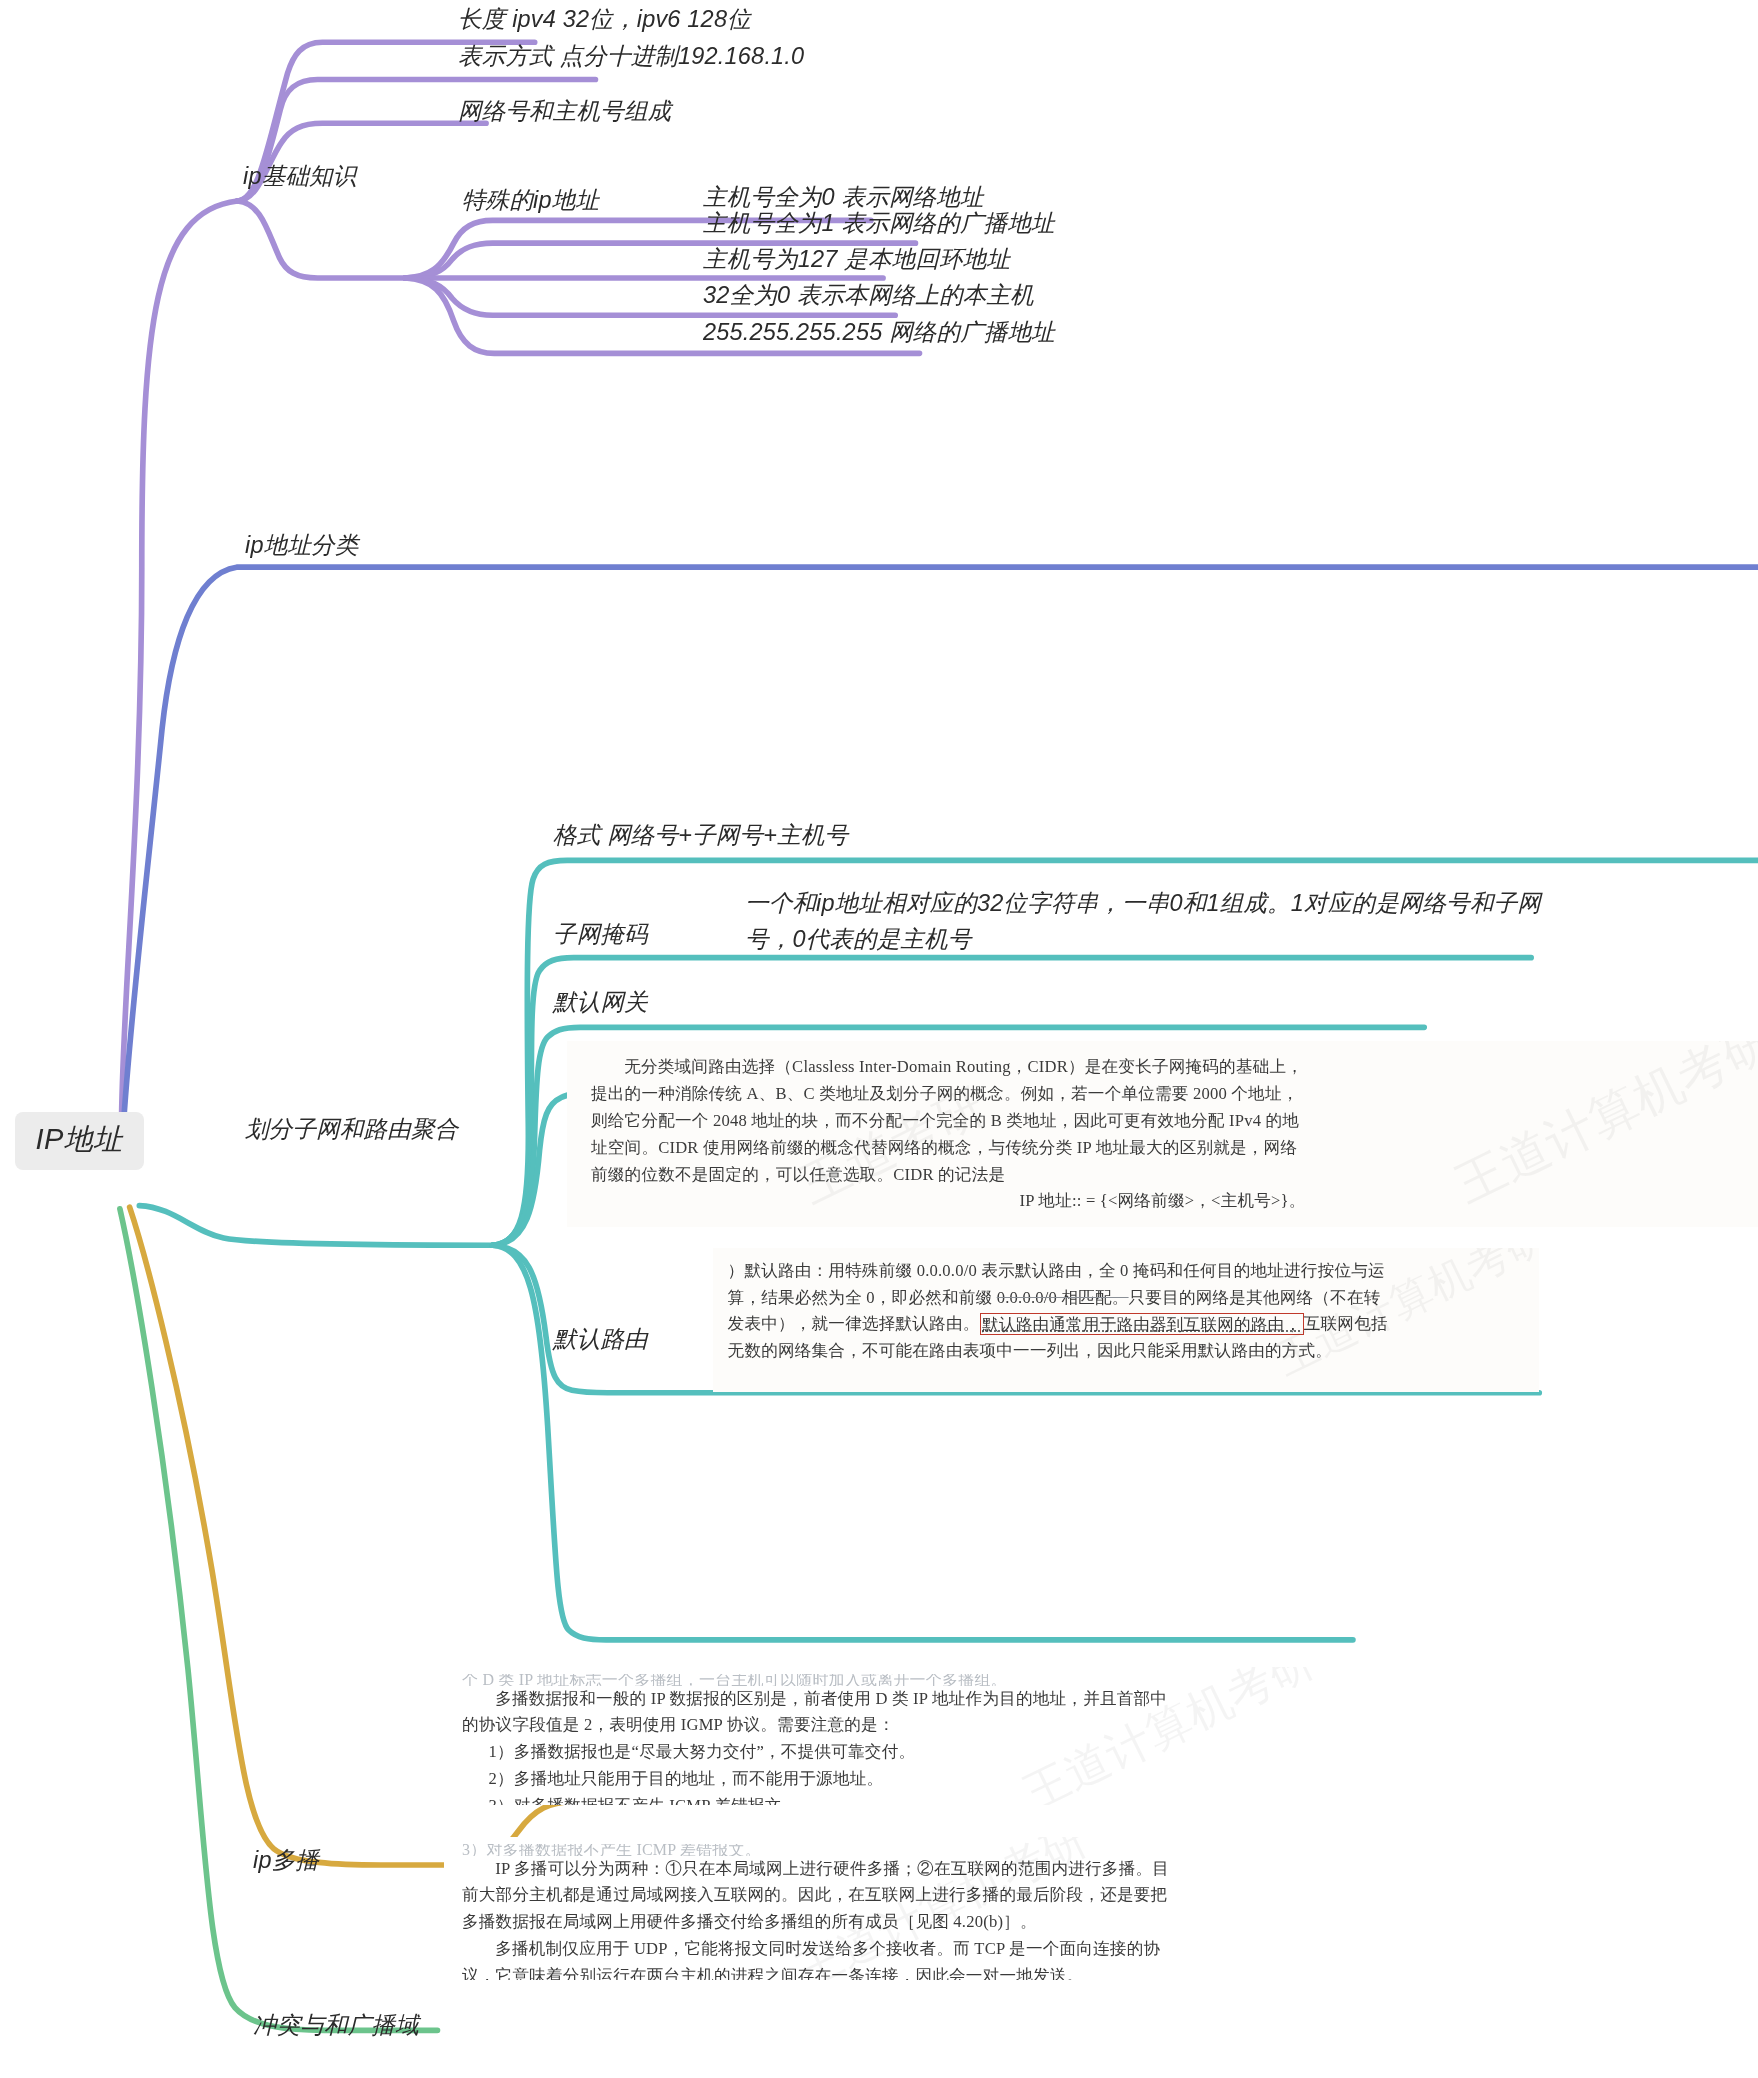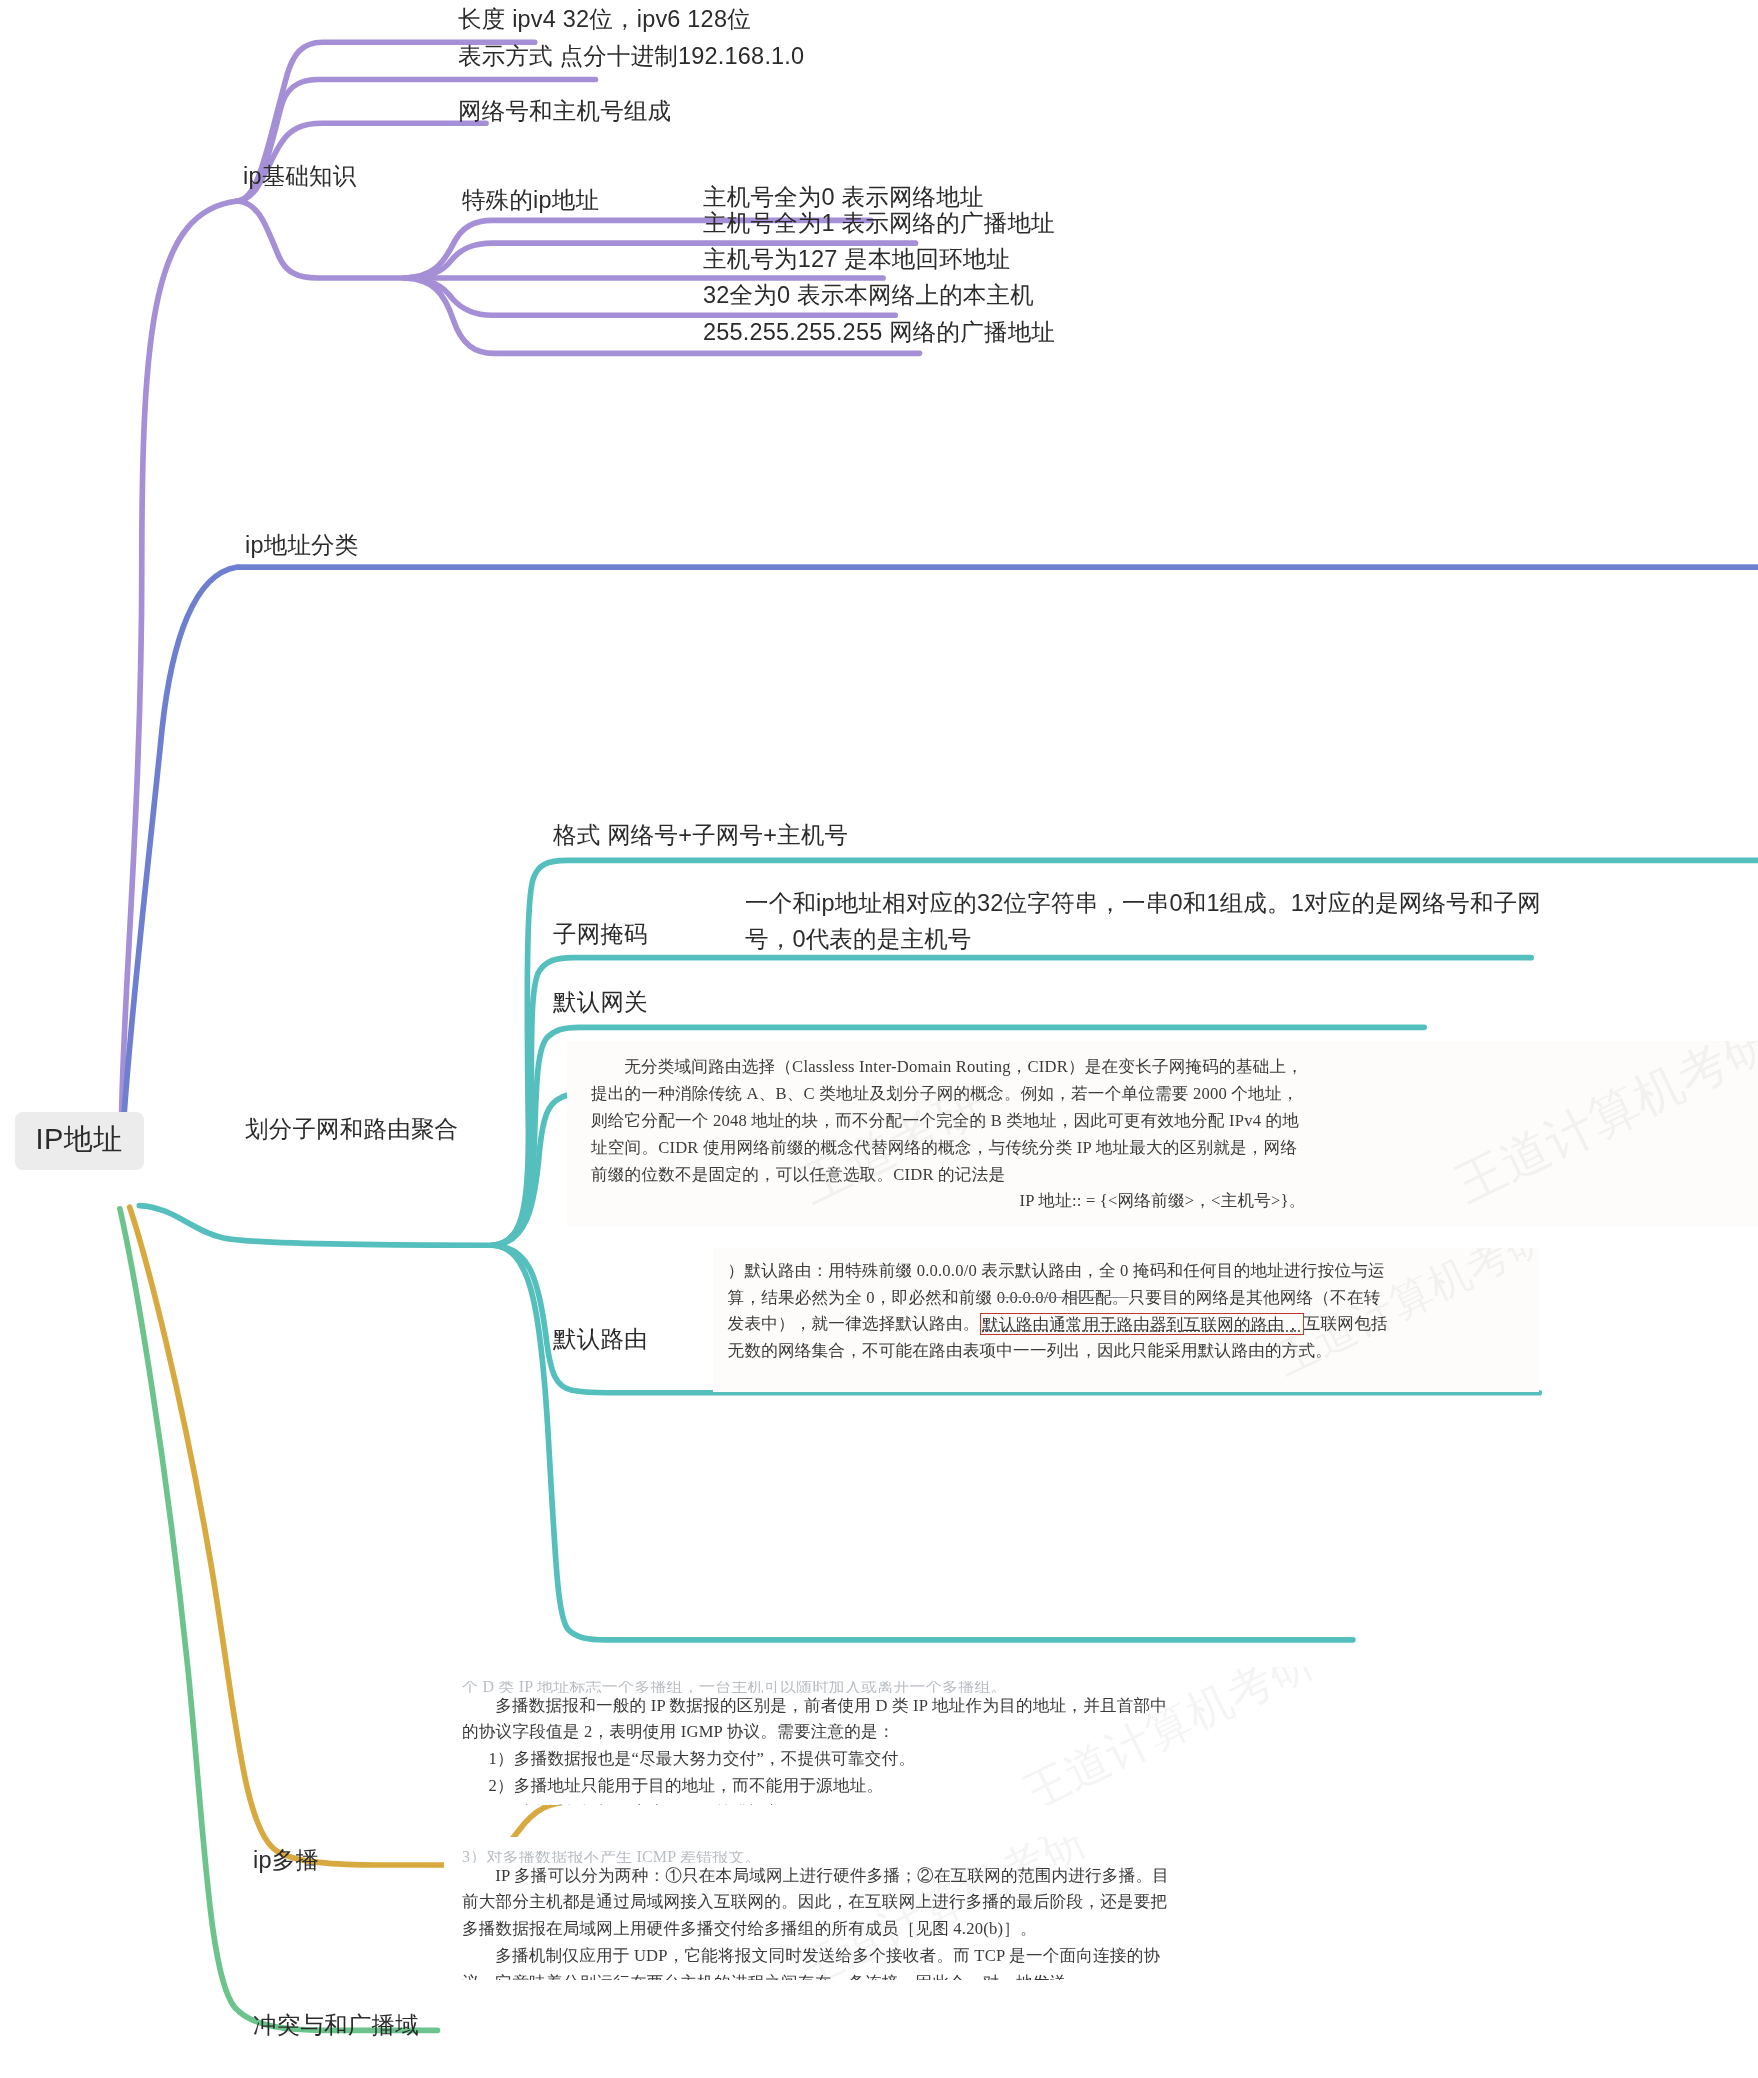--- a/index.html
+++ b/index.html
@@ -21,20 +21,21 @@
     top: 0;
     width: 1758px;
     height: 2079px;
     pointer-events: none;
   }
   .node {
     position: absolute;
     box-sizing: border-box;
     white-space: nowrap;
     color: #2b2b2b;
+    font-style: italic;
   }
   
   .root-node {
     background: #ececec;
     border-radius: 8px;
     padding: 11.3px 21px 13px 21px;
     font-size: 29px;
     line-height: 1.15;
     letter-spacing: 0.4px;
   }
@@ -63,21 +64,20 @@
   }
   .scan .indent { text-indent: 2em; display: block; }
   .scan .center { text-align: center; display: block; }
   .scan .faded {
     color: #b9bec4;
     display: block;
     overflow: hidden;
     height: 12px;
     line-height: 12px;
     font-size: 16px;
-    margin-top: 7px;
   }
   .scan .hl-box {
     display: inline;
     border: 0.8px solid #c0392b;
     padding: 0.8px 1.6px;
   }
   .scan .strike { text-decoration: line-through; text-decoration-color:#8a8f96; }
   .scan .uline { text-decoration: underline; text-decoration-style: dotted; }
   .scan .wm {
     position: absolute;

